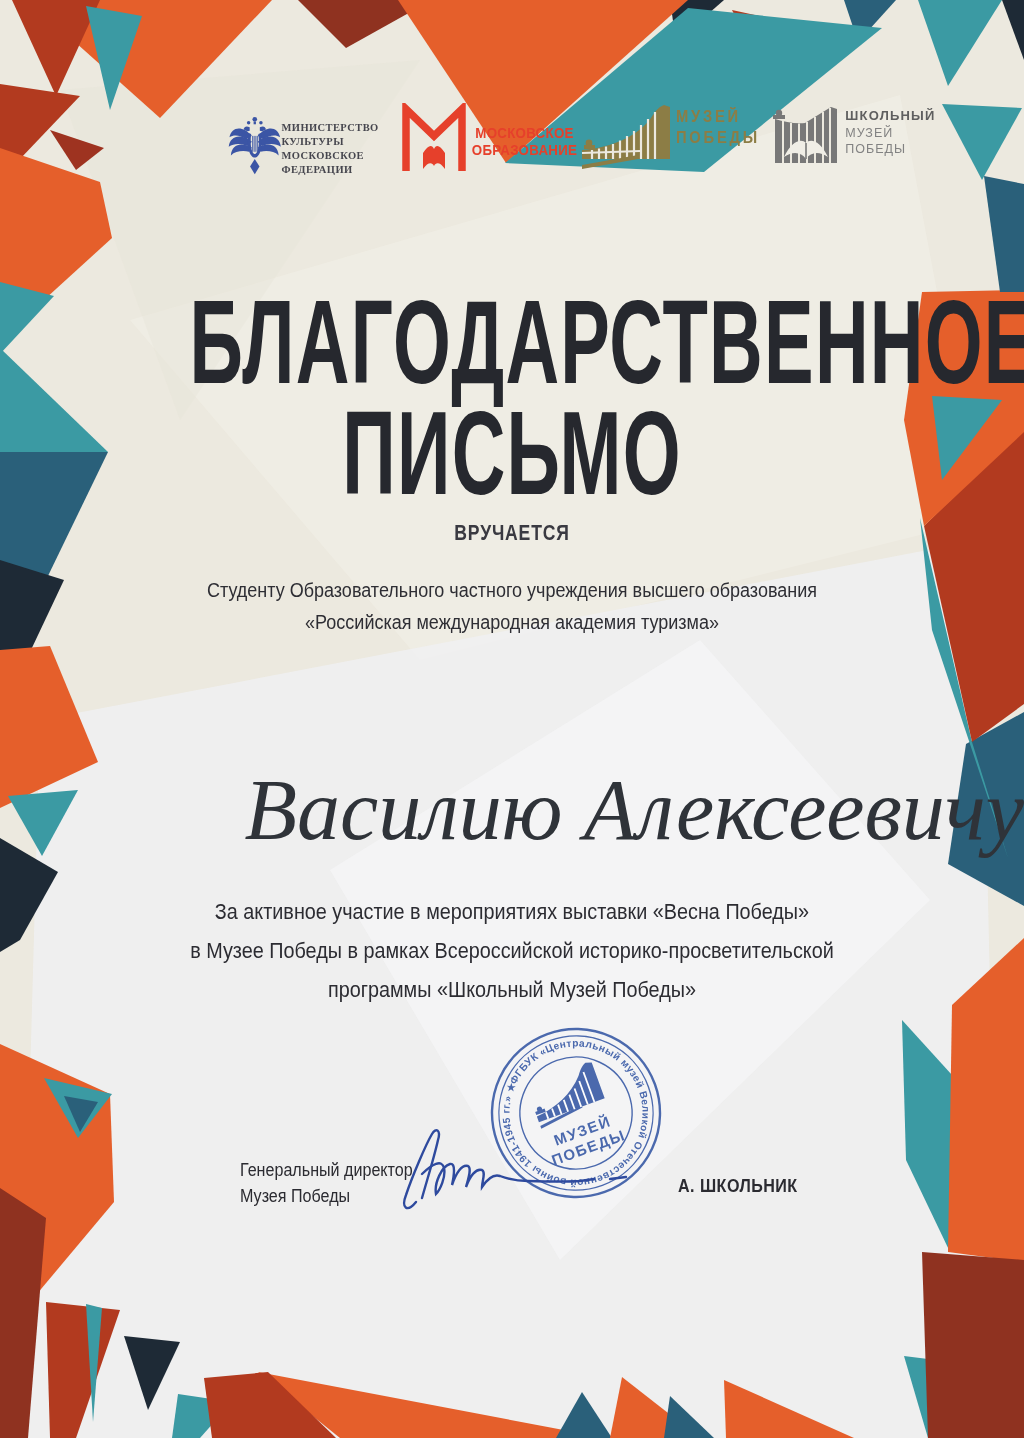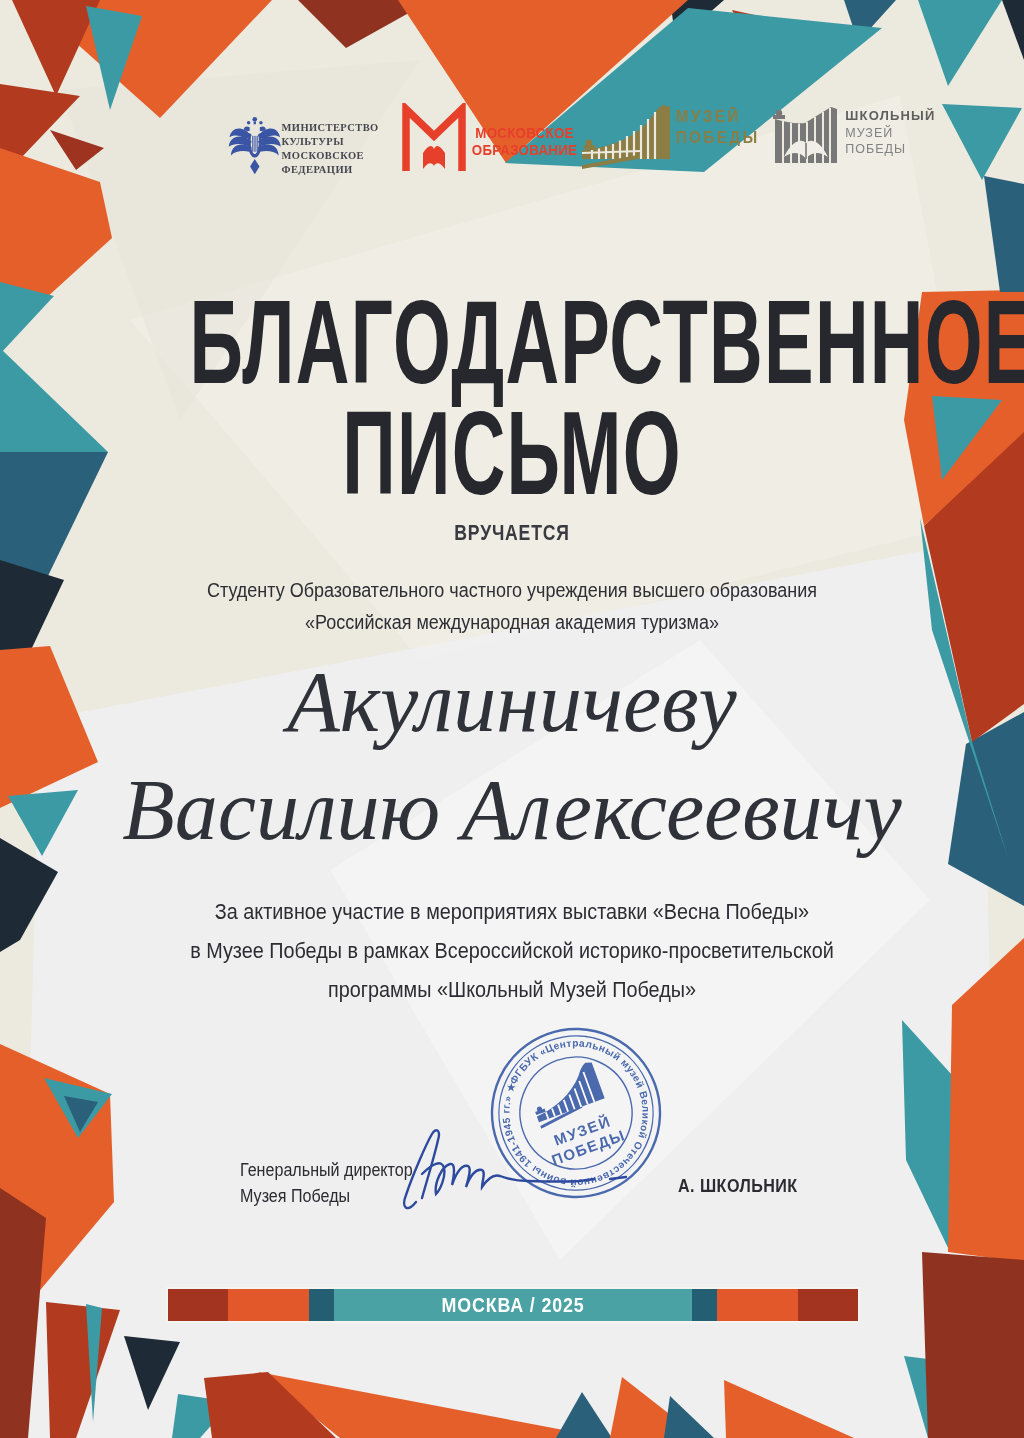--- a/index.html
+++ b/index.html
@@ -28,21 +28,21 @@
   .title{top:294px;color:#26282E;font-weight:bold;font-size:118px;line-height:.82;
     letter-spacing:2px;transform:scaleX(.63);transform-origin:center top;white-space:nowrap;}
   .title div{margin-bottom:14px;}
   .presented{top:520px;font-size:22px;color:#3a3a41;letter-spacing:1px;
     transform:scaleX(.8);transform-origin:center top;font-weight:bold;}
   .intro{top:574px;font-size:20px;color:#2e2e34;line-height:32px;
     transform:scaleX(.9);transform-origin:center top;}
   .name1{top:652px;font-family:"Liberation Serif",serif;font-style:italic;
     font-size:86px;color:#2f3339;}
   .name2{top:760px;font-family:"Liberation Serif",serif;font-style:italic;
-    font-size:86px;color:#2f3339;}
+    font-size:86px;color:#2f3339;text-align:right;}
   .reason{top:892px;font-size:22px;color:#2c2c32;line-height:39px;
     transform:scaleX(.9);transform-origin:center top;}
   
   .sig-label{left:240px;top:1157px;font-size:17.5px;color:#2b2b31;line-height:1.5;
     transform:scaleX(.92);transform-origin:left top;}
   .signer{left:678px;top:1176px;font-size:17.5px;color:#2b2b31;letter-spacing:.5px;
     transform:scaleX(.92);transform-origin:left top;font-weight:bold;}
   #stamp{left:487px;top:1024px;}
   #signature{left:398px;top:1124px;}
   
@@ -215,21 +215,20 @@
     <div>ПИСЬМО</div>
   </div>
 
   <div class="abs cx presented">ВРУЧАЕТСЯ</div>
 
   <div class="abs cx intro">
     <div>Студенту Образовательного частного учреждения высшего образования</div>
     <div>«Российская международная академия туризма»</div>
   </div>
 
-  <div class="abs cx name1">Акулиничеву</div>
   <div class="abs cx name2">Василию Алексеевичу</div>
 
   <div class="abs cx reason">
     <div>За активное участие в мероприятиях выставки «Весна Победы»</div>
     <div>в Музее Победы в рамках Всероссийской историко-просветительской</div>
     <div>программы «Школьный Музей Победы»</div>
   </div>
 
   <svg id="stamp" class="abs" width="178" height="178" viewBox="-89 -89 178 178" opacity="0.88">
     <g transform="rotate(-20)" fill="none" stroke="#3456A4">
@@ -268,24 +267,14 @@
       <path d="M212,55 L228,53"></path>
     </g>
   </svg>
 
   <div class="abs sig-label">
     <div>Генеральный директор</div>
     <div>Музея Победы</div>
   </div>
   <div class="abs signer">А. ШКОЛЬНИК</div>
 
-  <div class="abs bar">
-    <div style="width:60px;background:#A23420"></div>
-    <div style="width:81px;background:#E2582A"></div>
-    <div style="width:25px;background:#235E72"></div>
-    <div style="flex:1;background:#4BA2A5"></div>
-    <div style="width:25px;background:#235E72"></div>
-    <div style="width:81px;background:#E2582A"></div>
-    <div style="width:60px;background:#A23420"></div>
-    <div class="bar-text">МОСКВА / 2025</div>
-  </div>
 
 </div>
 
 </body></html>

